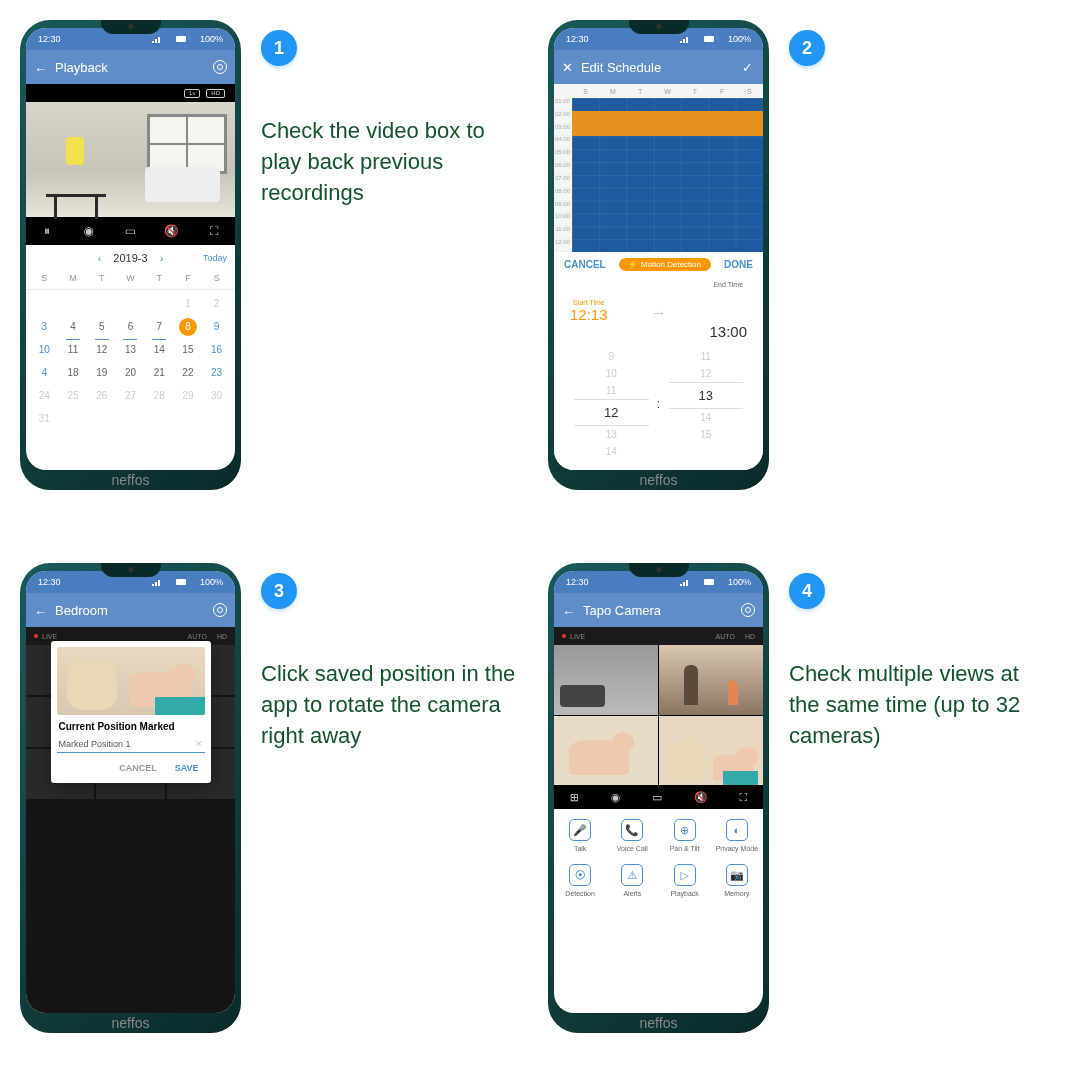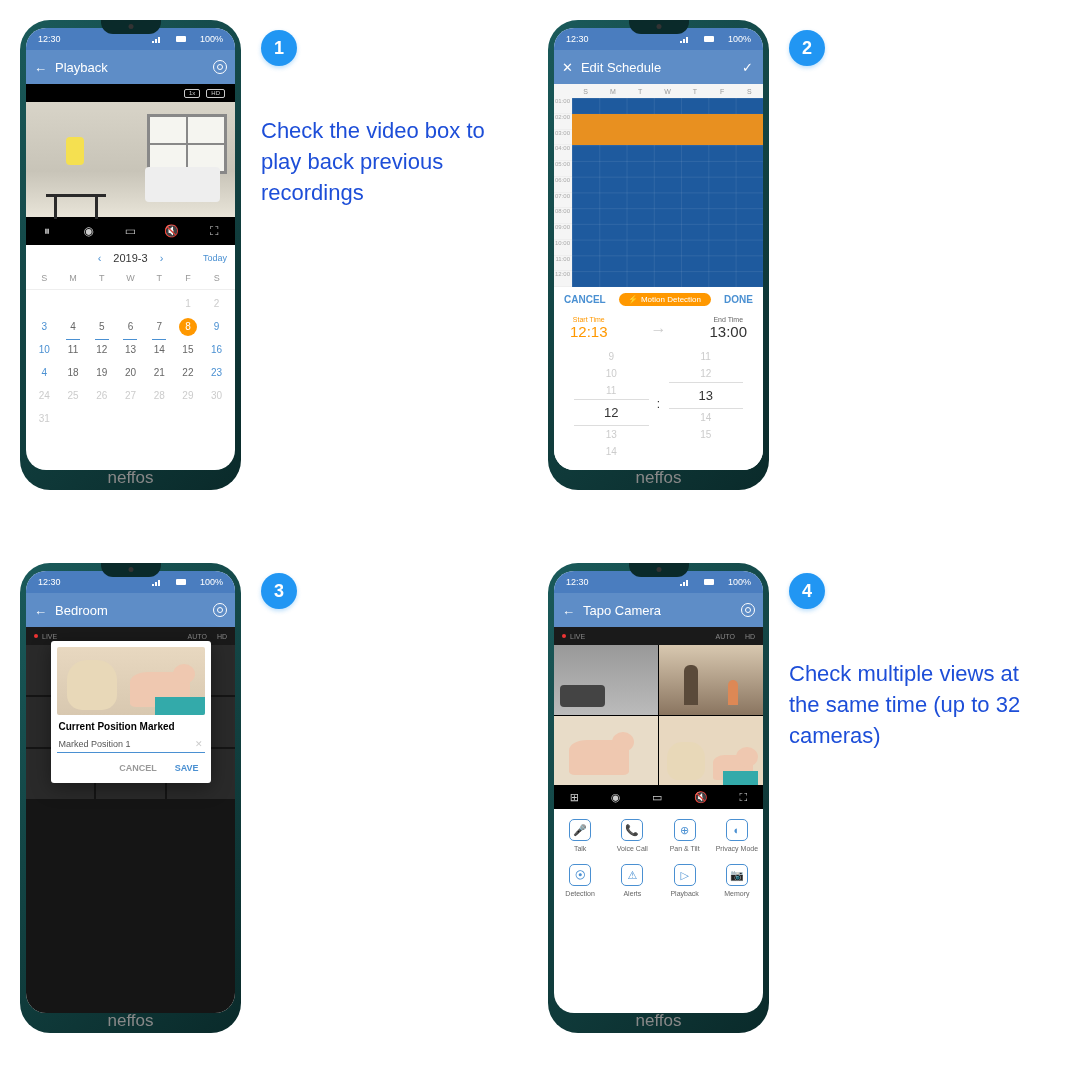--- a/index.html
+++ b/index.html
@@ -3,31 +3,31 @@
 <meta charset="utf-8">
 <style>
 * { box-sizing: border-box; margin: 0; padding: 0; }
 body { font-family: -apple-system, BlinkMacSystemFont, "Segoe UI", sans-serif; background: #fff; }
 .page { width: 1066px; height: 1066px; display: grid; grid-template-columns: 1fr 1fr; grid-template-rows: 1fr 1fr; gap: 60px 30px; padding: 20px; }
 .cell { display: flex; align-items: flex-start; gap: 20px; }
 .phone { position: relative; width: 221px; height: 470px; border-radius: 30px; background: linear-gradient(135deg, #1a5a5a, #0a2a2a); padding: 8px 6px 20px 6px; flex-shrink: 0; }
 .screen { width: 100%; height: 100%; background: #fff; border-radius: 20px; overflow: hidden; position: relative; display: flex; flex-direction: column; }
 .notch { position: absolute; top: 0; left: 50%; transform: translateX(-50%); width: 60px; height: 14px; background: #0a2a2a; border-radius: 0 0 12px 12px; z-index: 20; }
 .notch::after { content: ""; position: absolute; top: 4px; left: 50%; transform: translateX(-50%); width: 5px; height: 5px; background: #333; border-radius: 50%; }
-.brand { position: absolute; bottom: 2px; left: 0; right: 0; text-align: center; color: #888; font-size: 17px; font-family: Arial; }
+.brand { position: absolute; bottom: 2px; left: 0; right: 0; text-align: center; color: #888; font-size: 14px; font-family: Arial; }
 .statusbar { height: 22px; background: #4a7dbf; color: #fff; display: flex; justify-content: space-between; align-items: center; padding: 0 12px; font-size: 9px; }
 .signals { display: flex; gap: 14px; align-items: center; }
 .appbar { height: 34px; background: #5e8dc7; color: #fff; display: flex; align-items: center; padding: 0 8px; gap: 8px; font-size: 13px; position: relative; }
 .appbar .title { flex: 1; }
 .gear { width: 14px; height: 14px; border: 1.2px solid #fff; border-radius: 50%; position: relative; }
 .gear::before { content: ""; position: absolute; inset: 3px; border: 1px solid #fff; border-radius: 50%; }
 .chk { position: absolute; right: 10px; color: #fff; }
 .sidecol { display: flex; flex-direction: column; flex: 1; }
 .badge { width: 36px; height: 36px; border-radius: 50%; background: #2196f3; color: #fff; display: flex; align-items: center; justify-content: center; font-weight: 700; font-size: 18px; margin: 10px 0 50px 0; box-shadow: 0 2px 4px rgba(33,150,243,.3); }
-.caption { font-size: 22px; line-height: 1.4; color: #1d4ed8; }
+.caption { font-size: 22px; line-height: 1.4; color: #14532d; }
 
 
 .vidtoolbar { background: #000; height: 18px; display: flex; justify-content: flex-end; align-items: center; gap: 6px; padding-right: 10px; }
 .pill { border: .8px solid #ccc; border-radius: 2px; font-size: 6px; color: #ccc; padding: .5px 4px; }
 .thumb { height: 115px; background: linear-gradient(180deg, #d8d4c8 0%, #c8c4b8 60%, #e8e4d8 100%); position: relative; }
 .window { position: absolute; right: 8px; top: 12px; width: 80px; height: 60px; background: #f5f5f0; border: 2px solid #888; display: grid; grid-template-columns: 1fr 1fr; grid-template-rows: 1fr 1fr; }
 .window > div { border: 1px solid #888; }
 .lamp { position: absolute; left: 40px; top: 35px; width: 18px; height: 28px; background: #f5e050; border-radius: 4px; }
 .table { position: absolute; left: 20px; bottom: 20px; width: 60px; height: 3px; background: #2a2a2a; }
 .table::before, .table::after { content: ""; position: absolute; top: 0; width: 3px; height: 25px; background: #2a2a2a; }
@@ -57,21 +57,21 @@
 .sheet { background: #fff; }
 .sheethdr { display: flex; justify-content: space-between; align-items: center; padding: 6px 10px; font-size: 10px; }
 .cnc { color: #4a90d2; font-weight: 600; }
 .done { color: #4a90d2; font-weight: 700; }
 .chip { background: #ff9800; color: #fff; border-radius: 10px; padding: 2px 10px; font-size: 8px; }
 .times { display: flex; justify-content: space-around; align-items: center; padding: 4px 10px 8px; gap: 31px; }
 .timebox { text-align: center; }
 .timelbl { font-size: 7px; color: #ff9800; }
 .timelbl.r { color: #666; }
 .timeval { font-size: 15px; color: #ff9800; font-weight: 500; }
-.timeval.r { color: #333; }
+.timeval.r { color: #333; margin-top: 35px; }
 .arrow { color: #ccc; }
 .pickers { display: grid; grid-template-columns: 1fr 20px 1fr; text-align: center; font-size: 12px; color: #333; padding: 0 20px 10px; }
 .picker span { display: block; padding: 3px 0; color: #ccc; font-size: 10px; }
 .picker span.sel2 { color: #333; font-size: 13px; border-top: .5px solid #ddd; border-bottom: .5px solid #ddd; padding: 5px 0; }
 .colon { display: flex; align-items: center; justify-content: center; }
 
 
 .darkbar { background: #1a1a1a; height: 18px; display: flex; justify-content: space-between; align-items: center; padding: 0 8px; font-size: 7px; color: #888; }
 .dot { width: 4px; height: 4px; border-radius: 50%; background: #e33; margin-right: 4px; }
 .dim { flex: 1; background: #2a2a2a; position: relative; filter: brightness(.5); }
@@ -376,20 +376,21 @@
         <div class="modalbtns">
           <span class="c">CANCEL</span>
           <span class="s">SAVE</span>
         </div>
       </div>
     </div>
     <div class="brand">neffos</div>
   </div>
   <div class="sidecol">
     <div class="badge">3</div>
+    <div class="caption">Click saved position in the app to rotate the camera right away</div>
   </div>
 </div>
 
 <div class="cell">
   <div class="phone">
     <div class="notch"></div>
     <div class="screen">
       <div class="statusbar">
         <span>12:30</span>
         <span class="signals">

